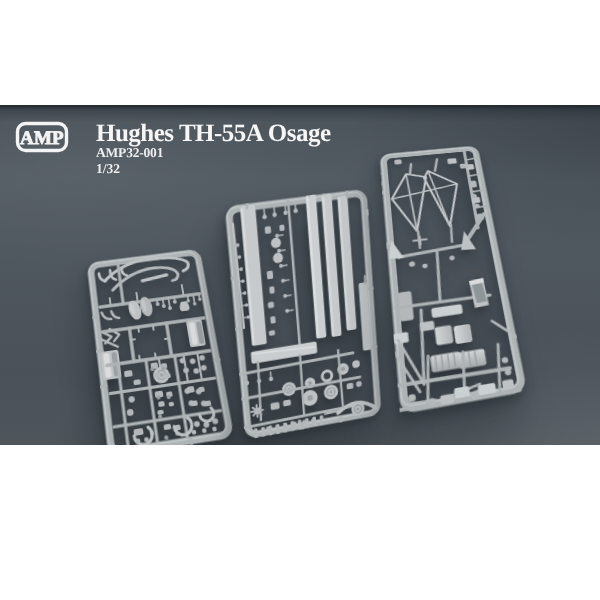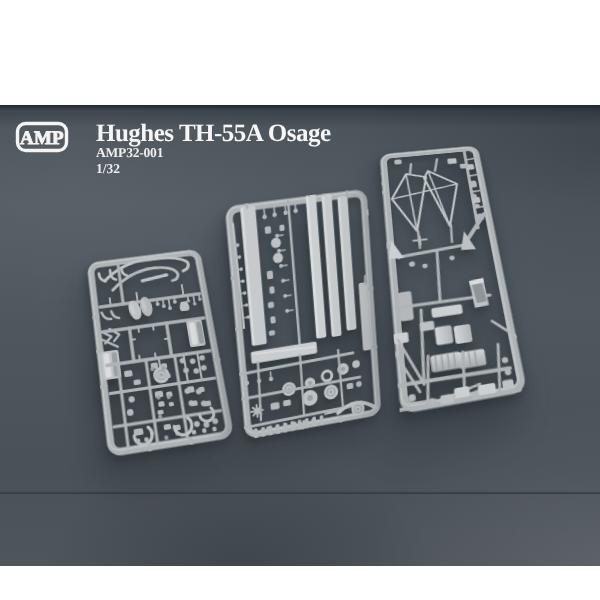--- a/index.html
+++ b/index.html
@@ -1,17 +1,17 @@
 <!DOCTYPE html>
 <html><head>
 <meta charset="utf-8">
 <style>
 html,body{margin:0;padding:0;background:#ffffff;width:600px;height:600px;overflow:hidden;
   font-family:"Liberation Serif",serif;}
-#photo{position:absolute;left:0;top:105px;width:600px;height:461px;overflow:hidden;
+#photo{position:absolute;left:0;top:105px;width:600px;height:340px;overflow:hidden;
   background:
     radial-gradient(60% 45% at 12% 18%, rgba(255,255,255,0.04), rgba(255,255,255,0) 70%),
     radial-gradient(55% 50% at 100% 100%, rgba(255,255,255,0.08), rgba(255,255,255,0) 70%),
     radial-gradient(70% 60% at 100% 8%, rgba(10,16,24,0.20), rgba(10,16,24,0) 60%),
     radial-gradient(45% 38% at 40% 102%, rgba(8,14,18,0.22), rgba(8,14,18,0) 72%),
     linear-gradient(180deg, #343c44 0%, #4d555c 5%, #535c63 22%, #4f575e 50%, #4a5158 78%, #4e555b 100%);}
 .sprue{position:absolute;left:0;top:0;transform-origin:0 0;}
 </style>
 </head>
 <body>

